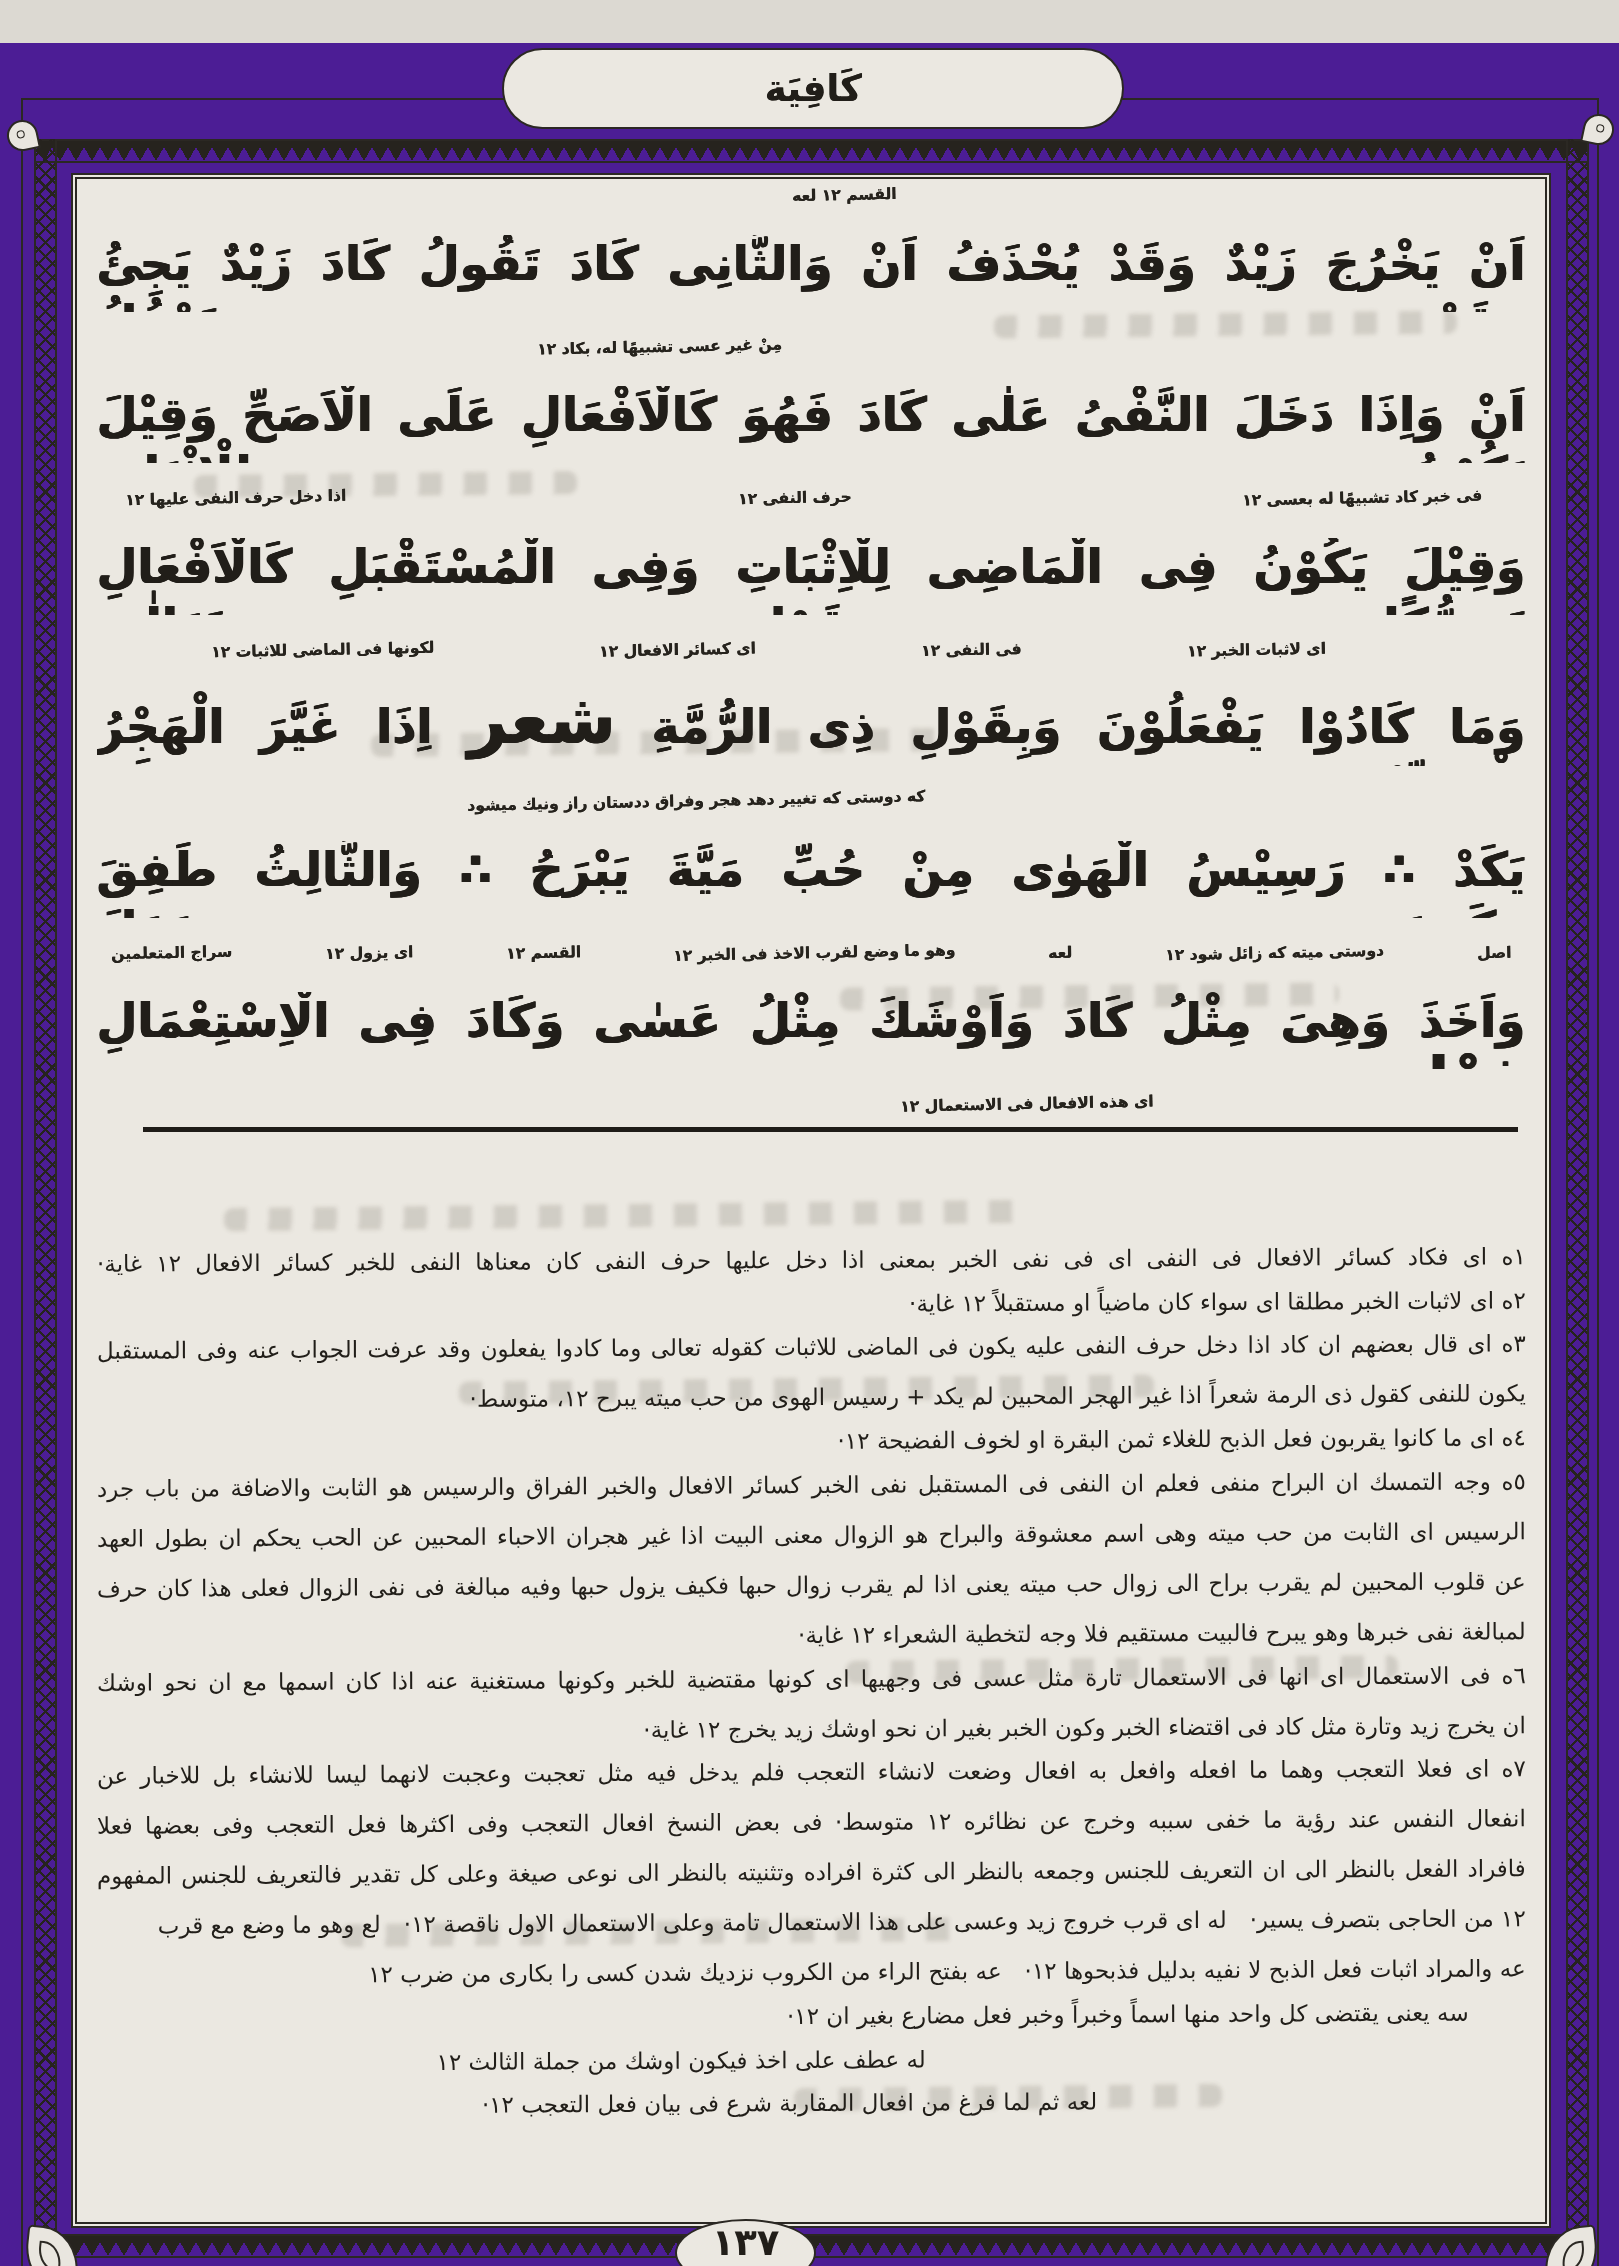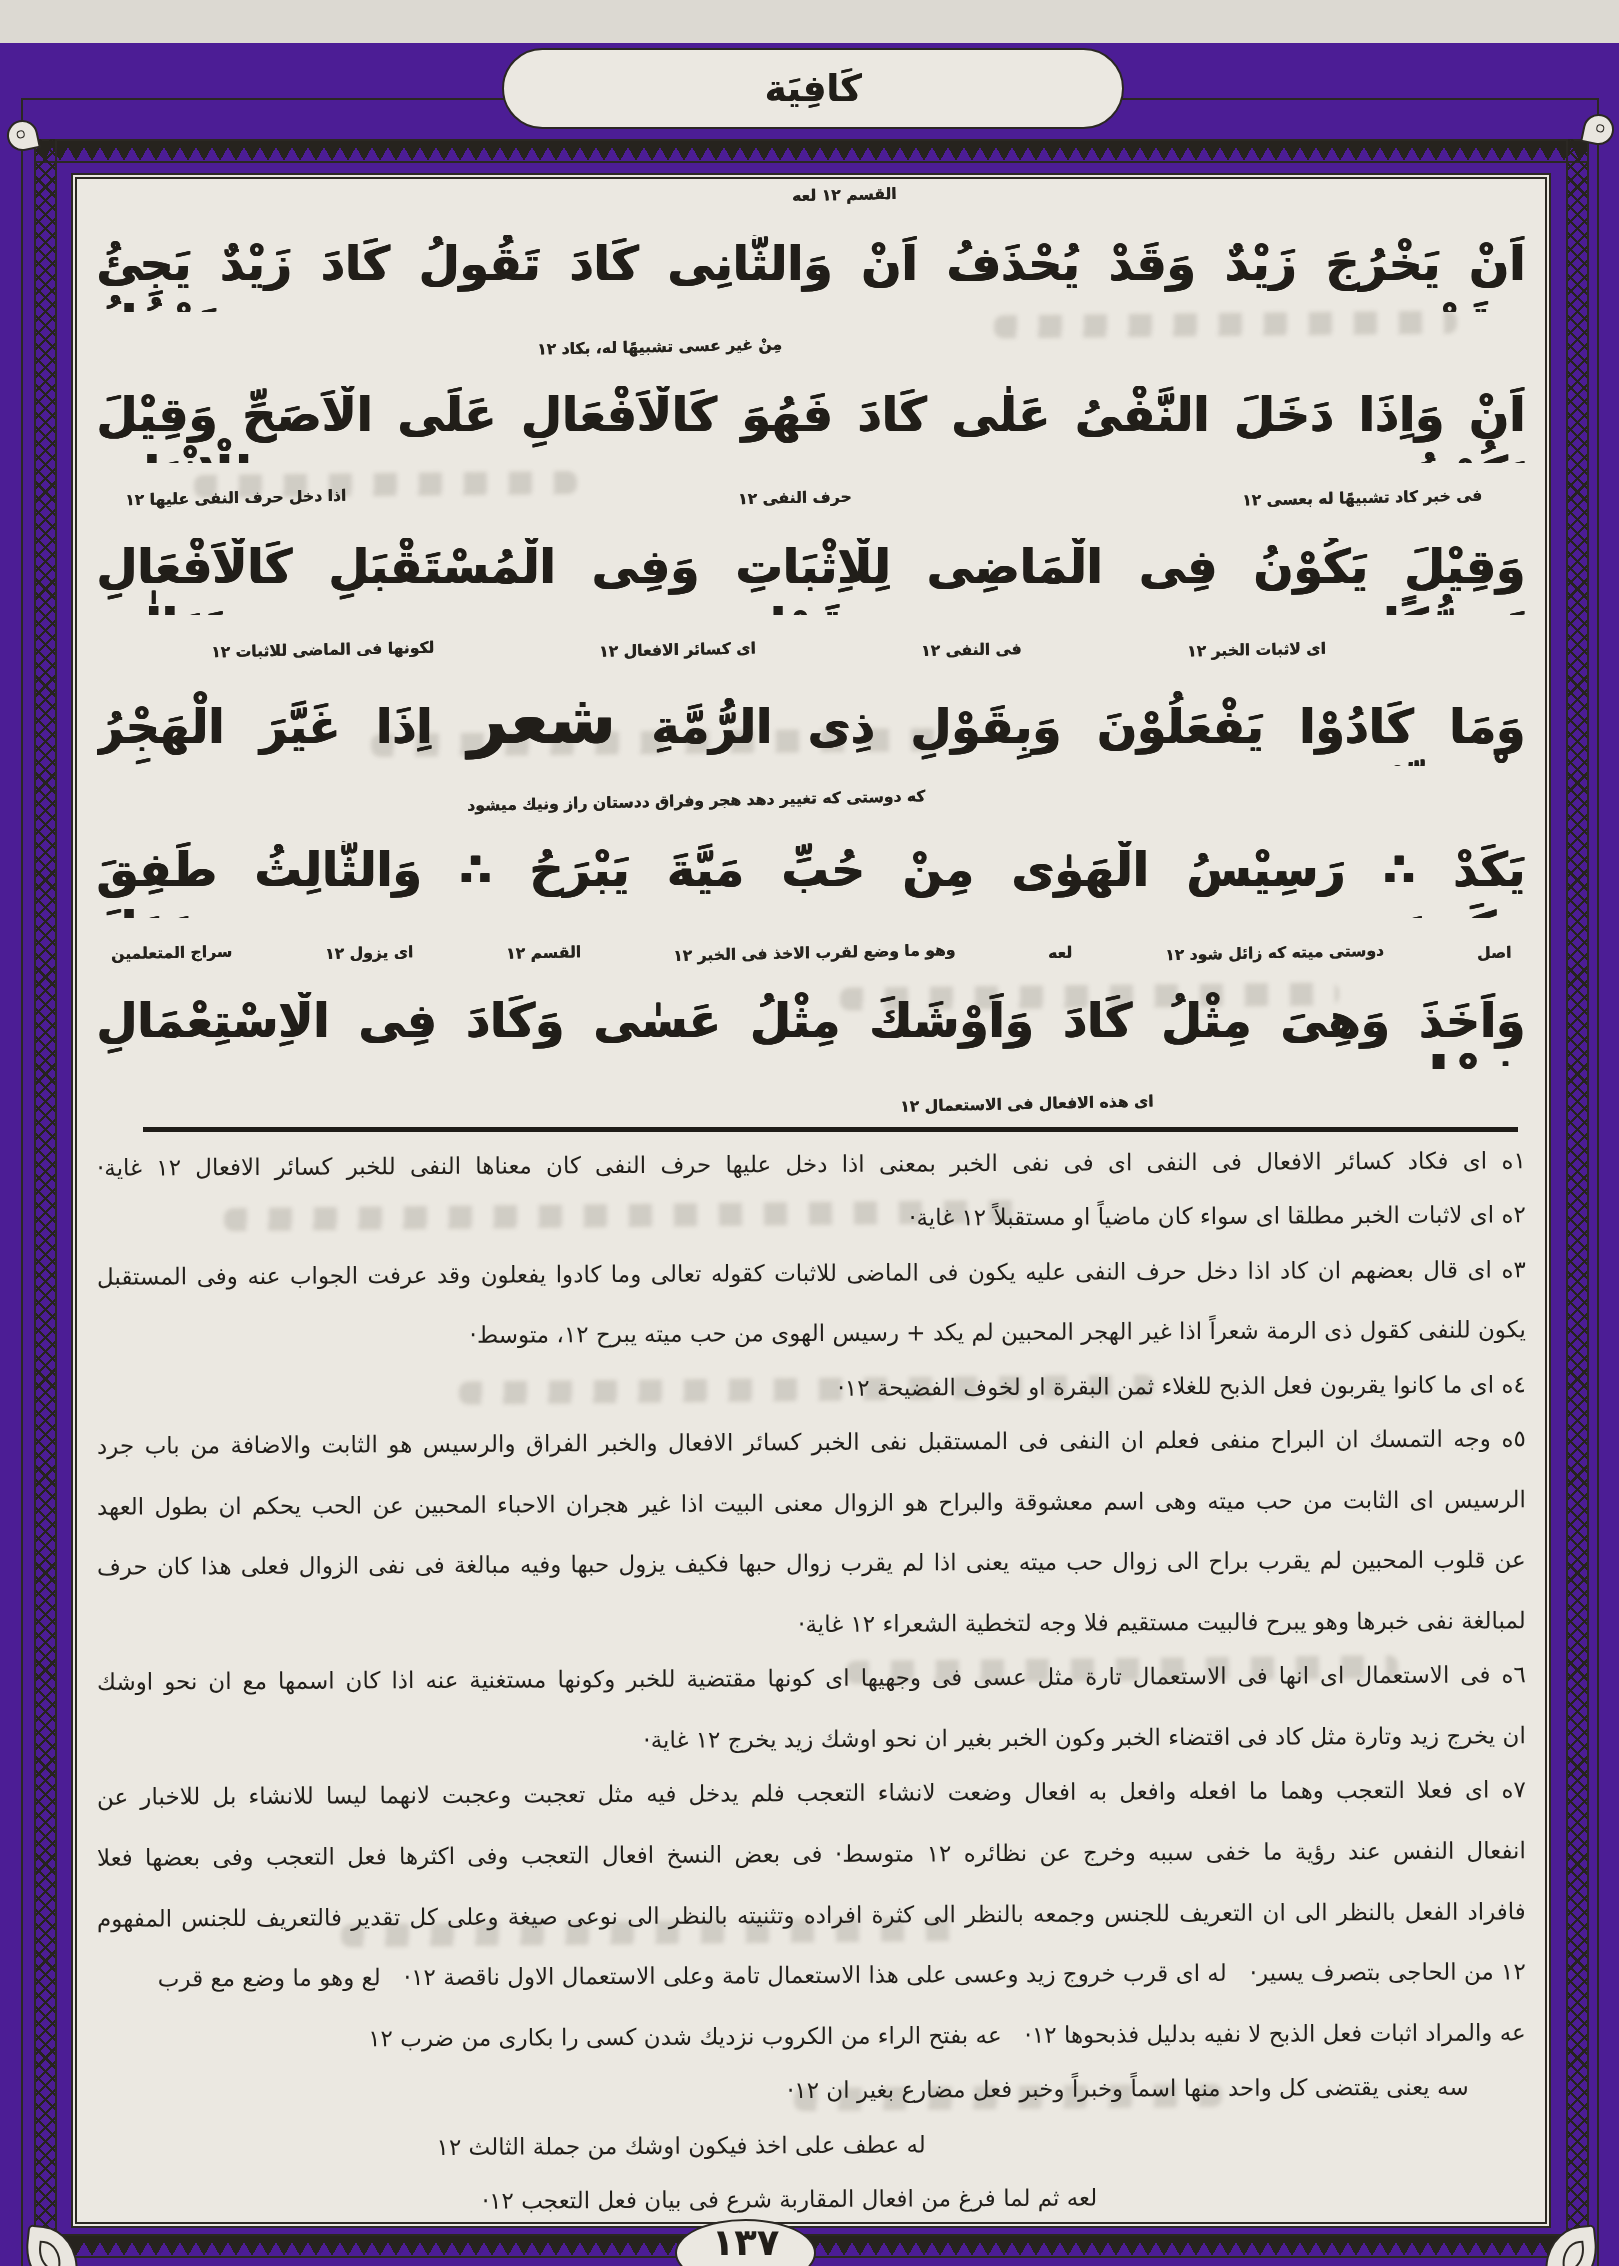--- a/index.html
+++ b/index.html
@@ -90,21 +90,21 @@
     min-height:23px;align-items:flex-start;font-weight:bold;
     text-shadow:0.3px 0 0 currentColor;
   }
   .gr span{white-space:nowrap;transform:rotate(-1.2deg);}
   .gr-start{justify-content:flex-start;}
   .gr-between{justify-content:space-between;}
   .divider{
     height:5.3px;background:#1f1c18;flex:none;
     margin:9px 7.1px 10.7px 46px;
   }
-  .fnotes{flex:1;display:flex;flex-direction:column;justify-content:space-between;
+  .fnotes{flex:1;display:flex;flex-direction:column;justify-content:center;
     padding-bottom:0;}
   .fline{
     font-size:23px;line-height:1.9;white-space:normal;
     max-height:50px;overflow:hidden;text-align:right;
     transform:rotate(-0.3deg);
   }
   .fline.full{text-align:justify;text-align-last:justify;word-spacing:1.8px;}
   
   .page-num{
     position:absolute;left:675px;bottom:23px;width:137px;height:64px;

